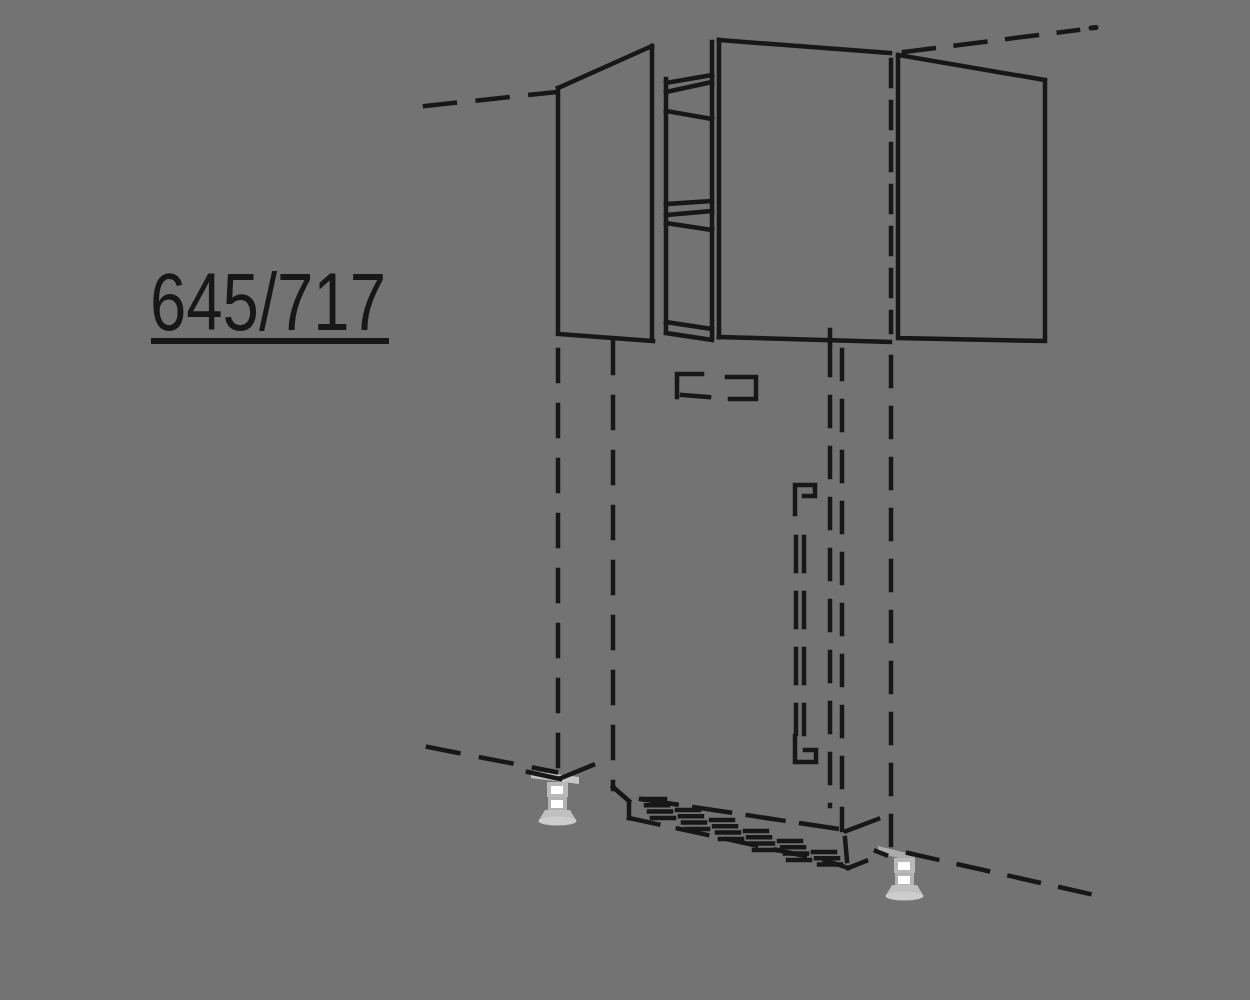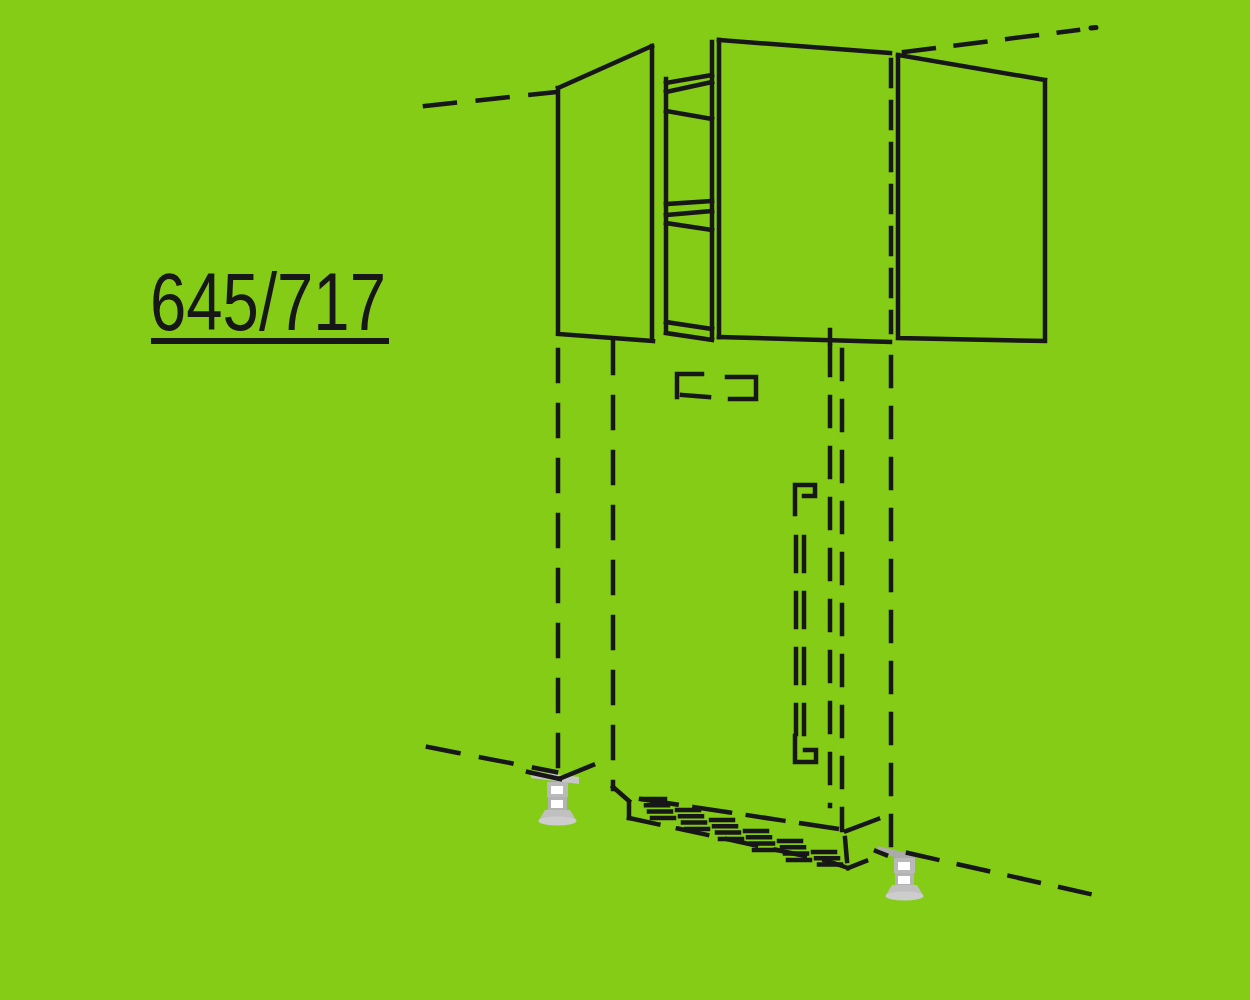--- a/index.html
+++ b/index.html
@@ -1,19 +1,19 @@
 <!DOCTYPE html>
 <html><head>
 <meta charset="utf-8">
 <style>
   html,body{margin:0;padding:0;background:#ffffff;}
   .canvas{
     position:relative;
     width:1250px;height:1000px;
-    background:#84cc16;
+    background:#737373;
     overflow:hidden;
     font-family:"Liberation Sans","DejaVu Sans",sans-serif;
   }
   .canvas svg{position:absolute;left:0;top:0;}
   .typecode{
     font-family:"Liberation Sans","DejaVu Sans",sans-serif;
     font-weight:400;
   }
 </style>
 </head>

